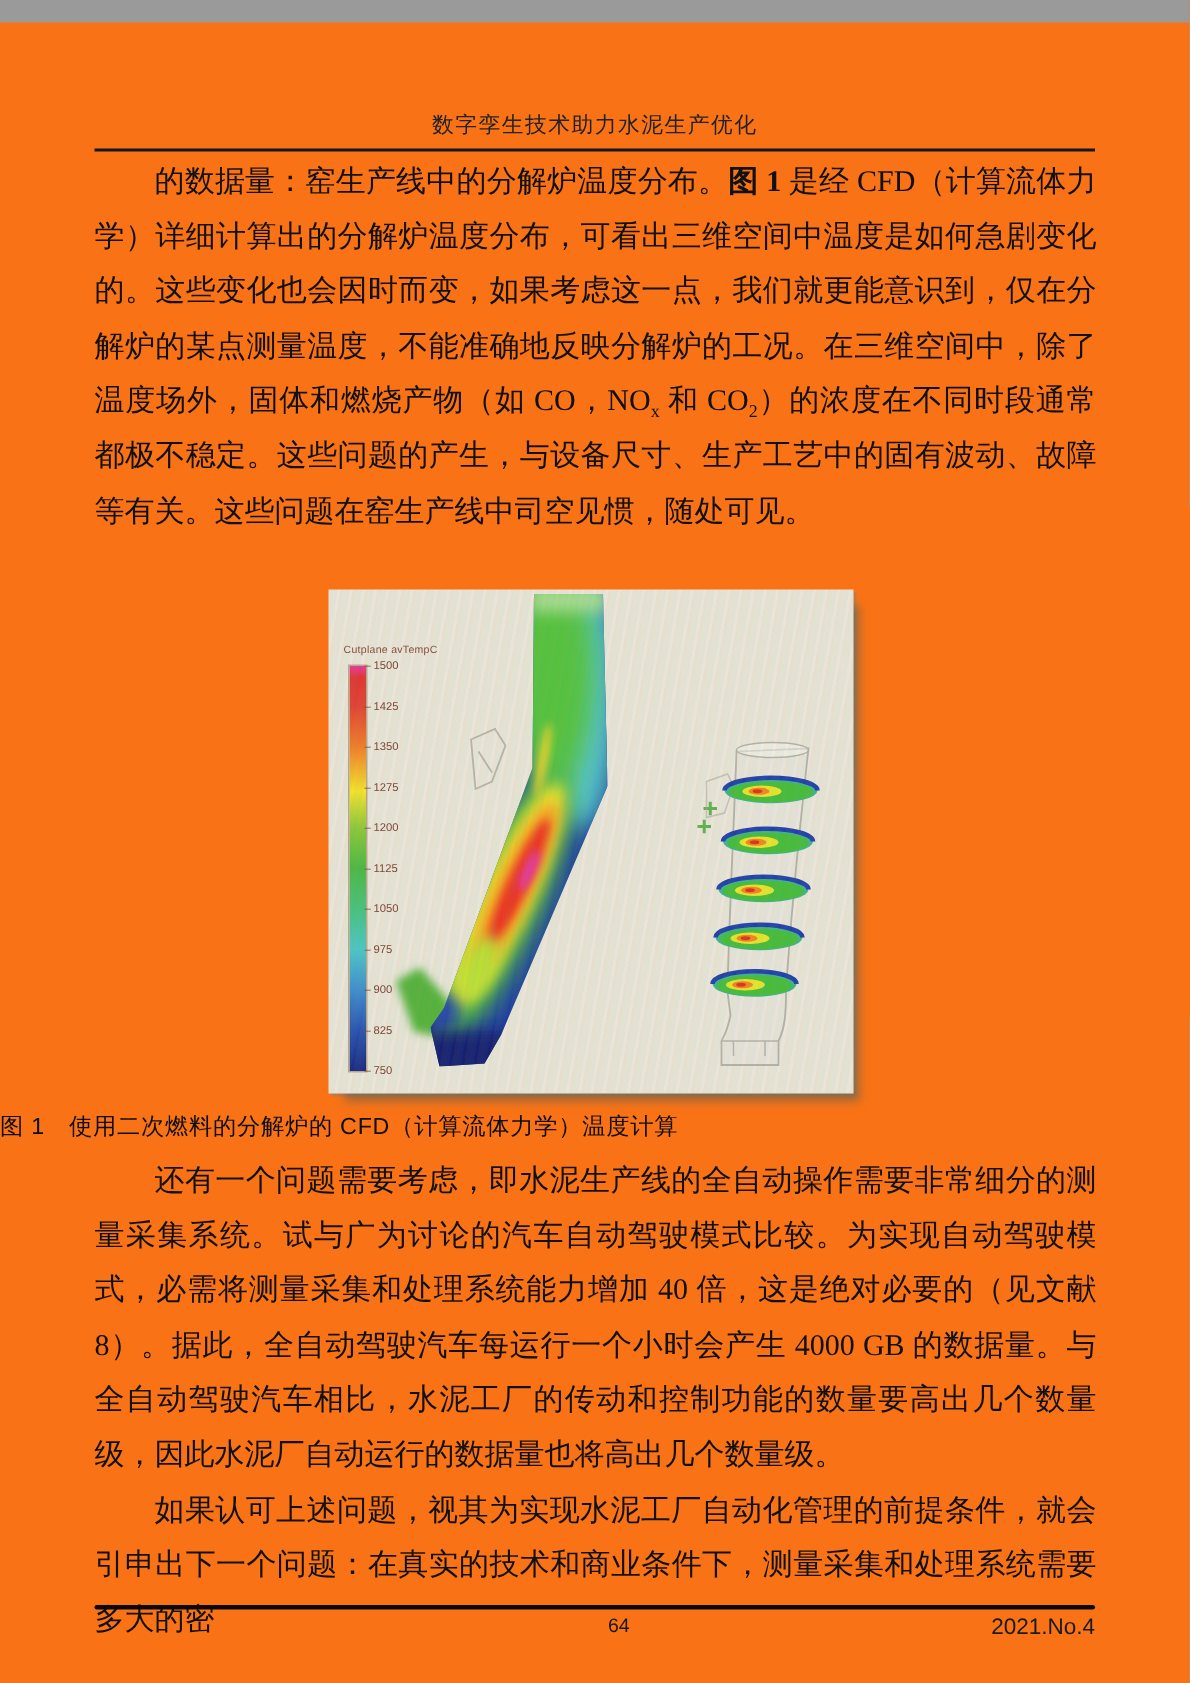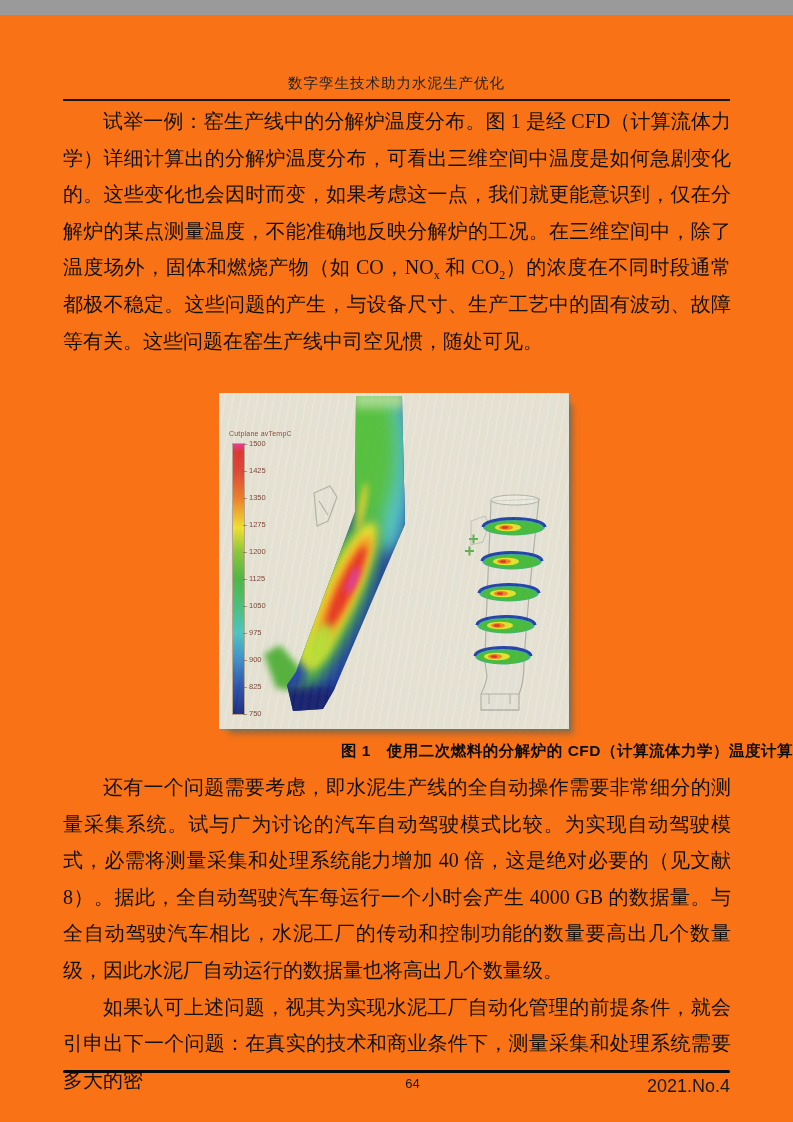--- a/index.html
+++ b/index.html
@@ -15,21 +15,21 @@
   .header-rule{position:absolute;top:84px;left:63px;right:63px;height:0;border-top:2px solid #161616;}
   
   .text-block{
     position:absolute;left:63px;width:668px;
     font-size:20px;line-height:36.6px;text-align:justify;color:#111;
   }
   #text-block-1{top:88px;}
   #text-block-2{top:754px;}
   .text-block p{margin:0;padding:0;}
   .text-block p.indent{text-indent:2em;}
-  .seg-b{font-weight:normal;}
+  .seg-b{font-weight:bold;}
   sub{font-size:12px;line-height:0;}
   
   .figure{
     position:absolute;left:219px;top:378px;width:350px;height:336px;
     background:#e8e5d6;
     box-shadow:7px 8px 6px -3px rgba(104,98,80,0.65), 2px 2px 0 rgba(140,134,112,0.5);
   }
   .figure .texture{
     position:absolute;inset:0;pointer-events:none;
     background:repeating-linear-gradient(100deg,
@@ -50,45 +50,45 @@
   }
   .legend-ticks{position:absolute;left:24px;top:50px;width:40px;height:270px;}
   .legend-tick{
     position:absolute;left:0;font-family:"Liberation Sans","DejaVu Sans",sans-serif;
     font-size:7.5px;color:#7c4434;white-space:nowrap;
   }
   .legend-tick .dash{display:inline-block;width:6px;color:#7c4434;}
   .figure svg{position:absolute;left:0;top:0;}
   
   .figure-caption{
-    position:absolute;top:726px;left:0;right:0;text-align:right;
-    font-family:"Liberation Sans","DejaVu Sans",sans-serif;font-weight:bold;
+    position:absolute;top:726px;left:0;right:0;text-align:left;
+    font-family:"Liberation Sans","DejaVu Sans",sans-serif;font-weight:normal;
     font-size:15.5px;color:#0d0d0d;letter-spacing:0.5px;
   }
   
   .footer-rule{position:absolute;top:1055px;left:63px;right:63px;height:3px;background:#0a0a0a;border-radius:2px;}
   .footer-page{
     position:absolute;top:1061px;left:0;right:0;text-align:center;
     font-family:"Liberation Sans","DejaVu Sans",sans-serif;font-size:13px;color:#1a1a1a;padding-left:32px;
   }
   .footer-issue{
     position:absolute;top:1061px;right:63px;text-align:right;
-    font-family:"Liberation Sans","DejaVu Sans",sans-serif;font-size:18px;color:#1a1a1a;
+    font-family:"Liberation Sans","DejaVu Sans",sans-serif;font-size:15px;color:#1a1a1a;
   }
 </style>
 </head>
 <body>
 
 <div class="page">
 
   <div class="header-title">数字孪生技术助力水泥生产优化</div>
   <div class="header-rule"></div>
 
   <div class="text-block" id="text-block-1">
-      <p class="indent"><span>试举一例：窑生产线中的分解炉温度分布。</span><span class="seg-b">图 1</span><span> 是经 CFD（计算流体力学）详细计算出的分解炉温度分布，可看出三维空间中温度是如何急剧变化的。这些变化也会因时而变，如果考虑这一点，我们就更能意识到，仅在分解炉的某点测量温度，不能准确地反映分解炉的工况。在三维空间中，除了温度场外，固体和燃烧产物（如 CO，NO</span><sub>x</sub><span> 和 CO</span><sub>2</sub><span>）的浓度在不同时段通常都极不稳定。这些问题的产生，与设备尺寸、生产工艺中的固有波动、故障等有关。这些问题在窑生产线中司空见惯，随处可见。</span></p>
+      <p class="indent"><span>的数据量：窑生产线中的分解炉温度分布。</span><span class="seg-b">图 1</span><span> 是经 CFD（计算流体力学）详细计算出的分解炉温度分布，可看出三维空间中温度是如何急剧变化的。这些变化也会因时而变，如果考虑这一点，我们就更能意识到，仅在分解炉的某点测量温度，不能准确地反映分解炉的工况。在三维空间中，除了温度场外，固体和燃烧产物（如 CO，NO</span><sub>x</sub><span> 和 CO</span><sub>2</sub><span>）的浓度在不同时段通常都极不稳定。这些问题的产生，与设备尺寸、生产工艺中的固有波动、故障等有关。这些问题在窑生产线中司空见惯，随处可见。</span></p>
     </div>
 
   <div class="figure">
     <div class="legend-title">Cutplane avTempC</div>
     <div class="colorbar"></div>
     <div class="legend-ticks" id="legend-ticks">
         <div class="legend-tick" style="top: -4px;"><span class="dash">–</span><span>1500</span></div>
         <div class="legend-tick" style="top: 23px;"><span class="dash">–</span><span>1425</span></div>
         <div class="legend-tick" style="top: 50px;"><span class="dash">–</span><span>1350</span></div>
         <div class="legend-tick" style="top: 77px;"><span class="dash">–</span><span>1275</span></div>

